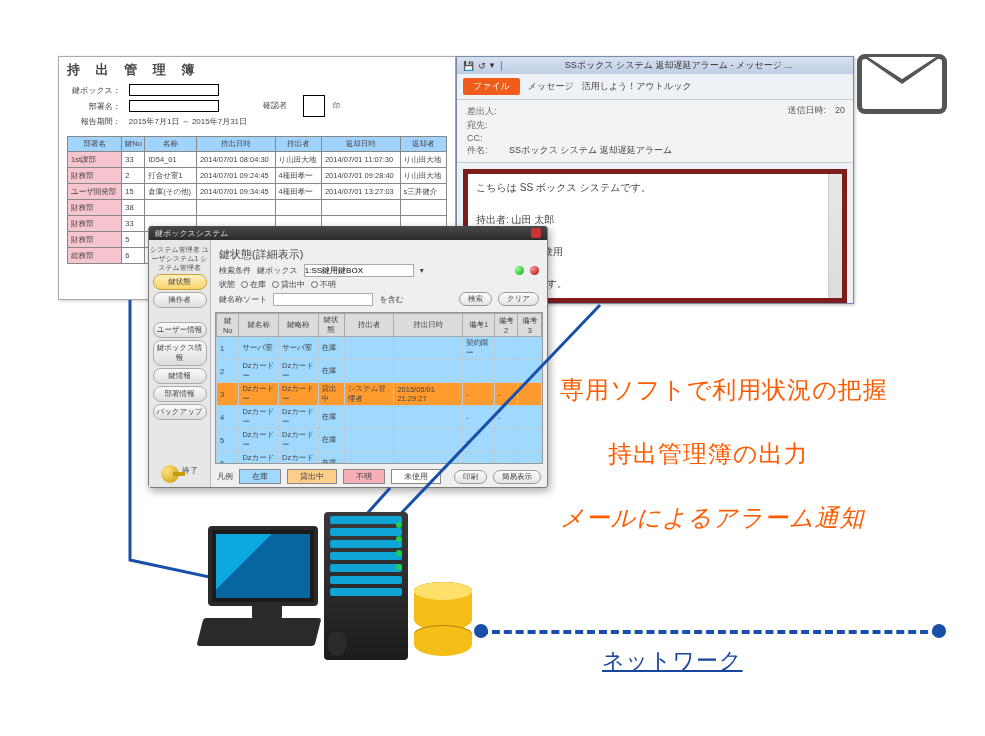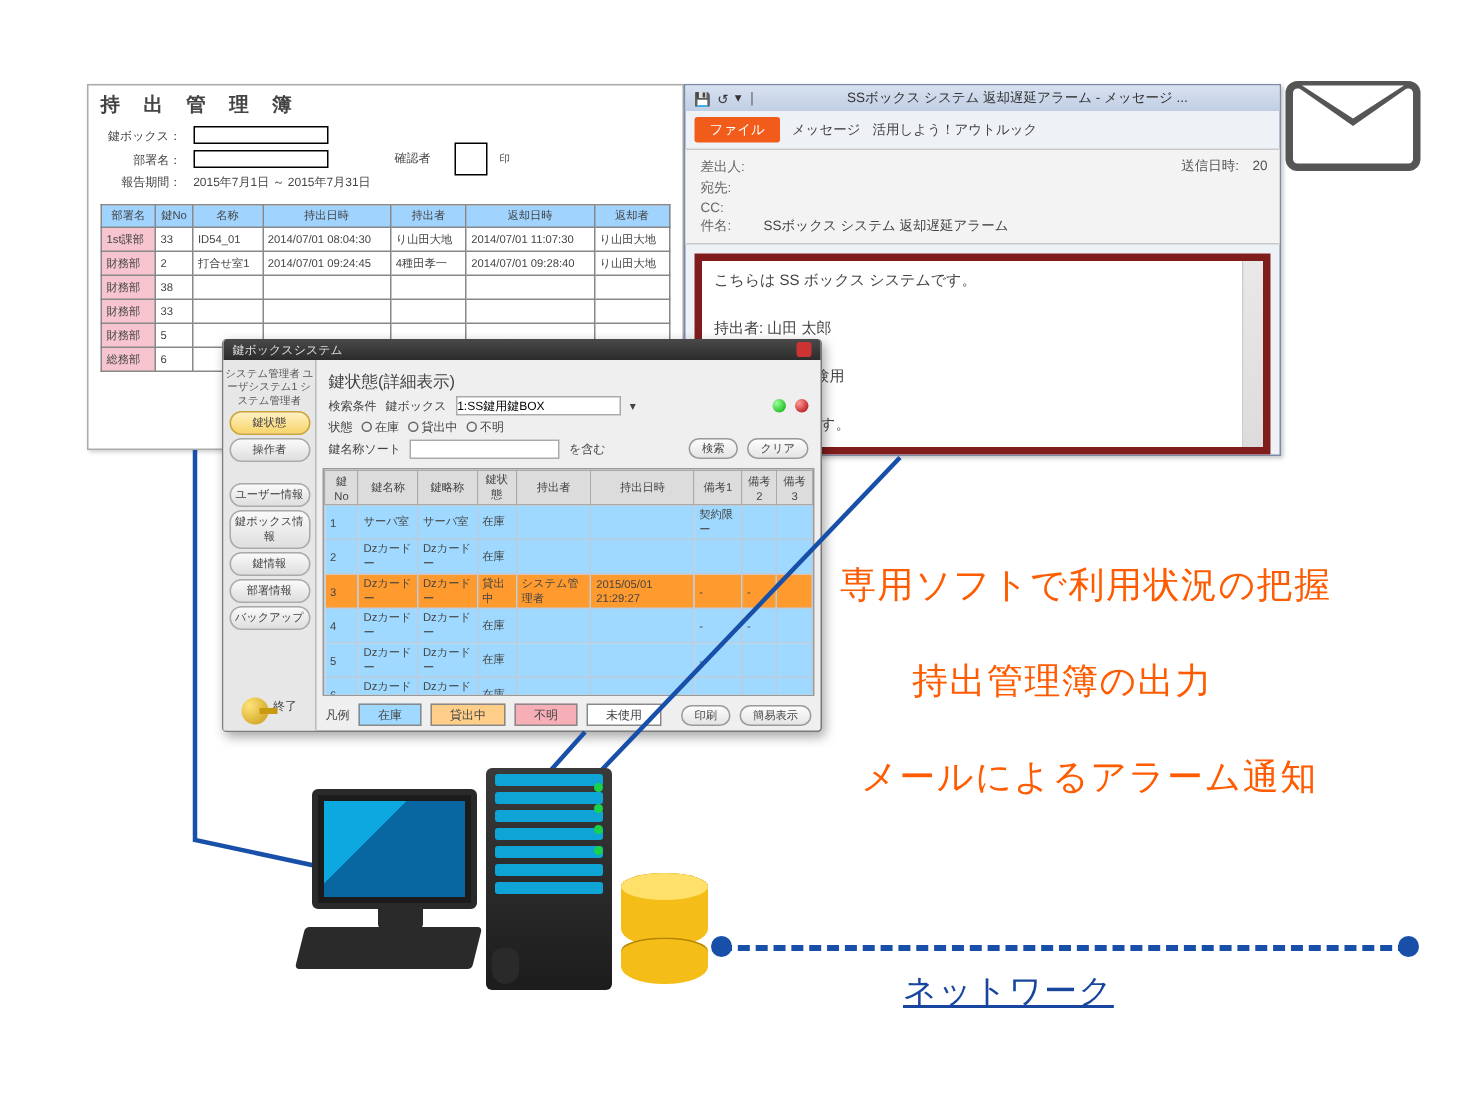--- a/index.html
+++ b/index.html
@@ -158,21 +158,21 @@
   .net-line{position:absolute;left:480px;top:627px;width:460px;height:8px;}
   .net-line .dash{position:absolute;left:0;right:0;top:3px;height:0;border-top:4px dashed #1850a9;}
   .net-line .dot-l,.net-line .dot-r{position:absolute;top:-3px;width:14px;height:14px;border-radius:50%;background:#1850a9;}
   .net-line .dot-l{left:-6px;} .net-line .dot-r{right:-6px;}
   .net-label{position:absolute;left:602px;top:646px;color:#18459e;font-size:22px;letter-spacing:1px;text-decoration:underline;}
 
   
   .feat { position:absolute; left:560px; color:#ff5b00; font-size:24px; font-weight:500; letter-spacing:1px; white-space:nowrap; }
   .feat.a{ top:374px; }
   .feat.b{ top:438px; left:608px; }
-  .feat.c{ top:502px; left:574px; }
+  .feat.c{ top:502px; left:560px;font-style:italic; }
 
 </style>
 </head>
 <body>
 
 <div class="report">
   <div class="report-title">持 出 管 理 簿</div>
   <table class="report-head">
     <tbody>
         <tr>
@@ -221,20 +221,29 @@
         <tr class="pink">
           <td>財務部</td>
           <td>2</td>
           <td>打合せ室1</td>
           <td>2014/07/01 09:24:45</td>
           <td>4種田孝一</td>
           <td>2014/07/01 09:28:40</td>
           <td>り山田大地</td>
         </tr>
         <tr class="pink">
+          <td>ユーザ開発部</td>
+          <td>15</td>
+          <td>倉庫(その他)</td>
+          <td>2014/07/01 09:34:45</td>
+          <td>4種田孝一</td>
+          <td>2014/07/01 13:27:03</td>
+          <td>s三井健介</td>
+        </tr>
+        <tr class="pink">
           <td>財務部</td>
           <td>38</td>
           <td></td>
           <td></td>
           <td></td>
           <td></td>
           <td></td>
         </tr>
         <tr class="pink">
           <td>財務部</td>

